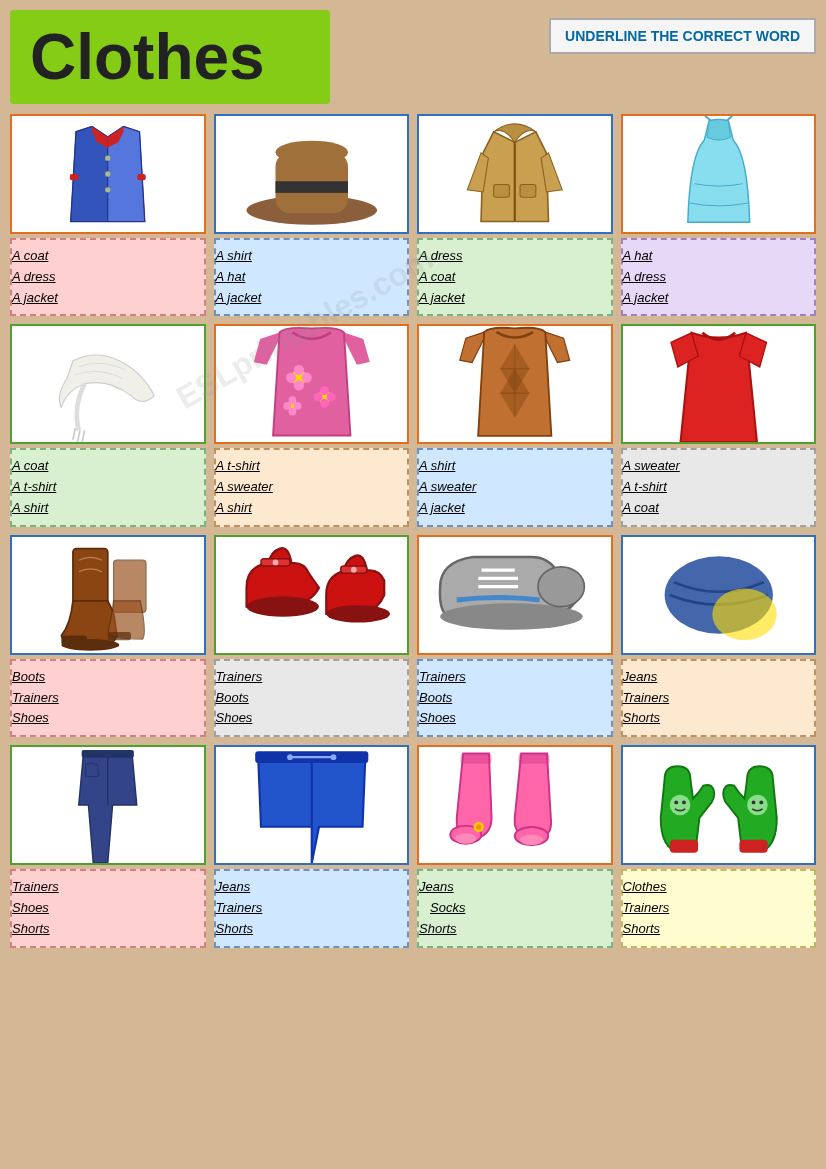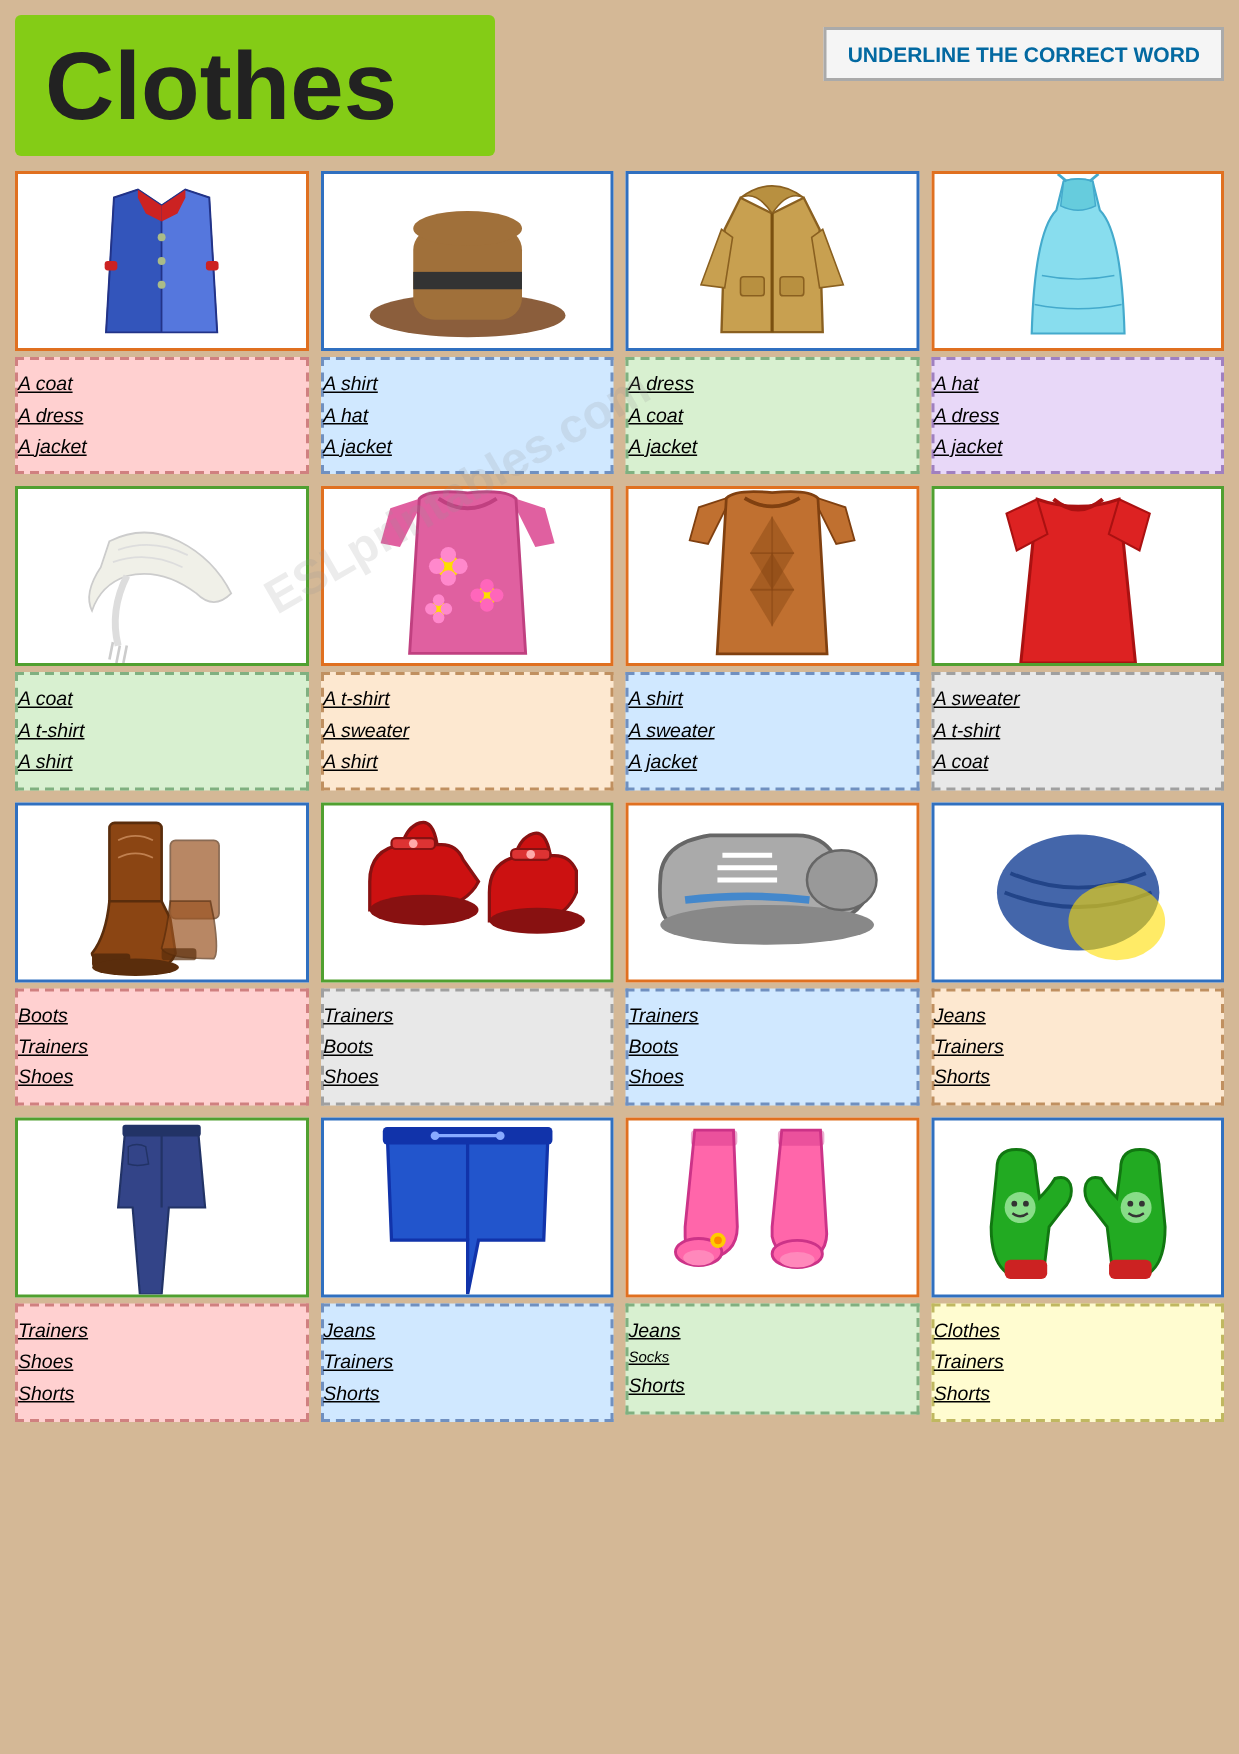--- a/index.html
+++ b/index.html
@@ -424,21 +424,21 @@
         <ellipse cx="63" cy="69" rx="13" ry="7" fill="#ff66aa" stroke="#cc3388" stroke-width="1.5"></ellipse>
         <rect x="53" y="5" width="24" height="8" rx="2" fill="#cc3388" opacity="0.4"></rect>
         <ellipse cx="63" cy="72" rx="9" ry="4" fill="#ff88bb"></ellipse>
 
         <circle cx="22" cy="62" r="4" fill="#ffcc00"></circle>
         <circle cx="22" cy="62" r="2" fill="#ff8800"></circle>
       </svg>
           </div>
           <div class="label-card" style="background-color: rgb(216, 240, 208); border-color: rgb(128, 176, 128);">
             <span style="display:block; font-style:italic; font-size:13px;">Jeans</span>
-            <span style="display:block; font-style:italic; font-size:10px;">Socks</span>
+            <span style="display:block; font-style:italic; font-size:13px;margin-left:11px;">Socks</span>
             <span style="display:block; font-style:italic; font-size:13px;">Shorts</span>
           </div>
         </div>
         <div class="card-pair">
           <div class="image-card" style="border-color: rgb(48, 112, 192);">
             <svg viewBox="0 0 100 90" xmlns="http://www.w3.org/2000/svg">
 
         <path d="M15,80 Q5,75 5,55 L8,25 Q8,15 18,15 Q28,15 28,25 L30,40 Q35,35 38,30 Q44,28 46,33 Q48,40 42,46 L35,55 L32,80 Z" fill="#22aa22" stroke="#117711" stroke-width="1.5"></path>
 
         <rect x="12" y="72" width="22" height="10" rx="3" fill="#cc2222"></rect>

